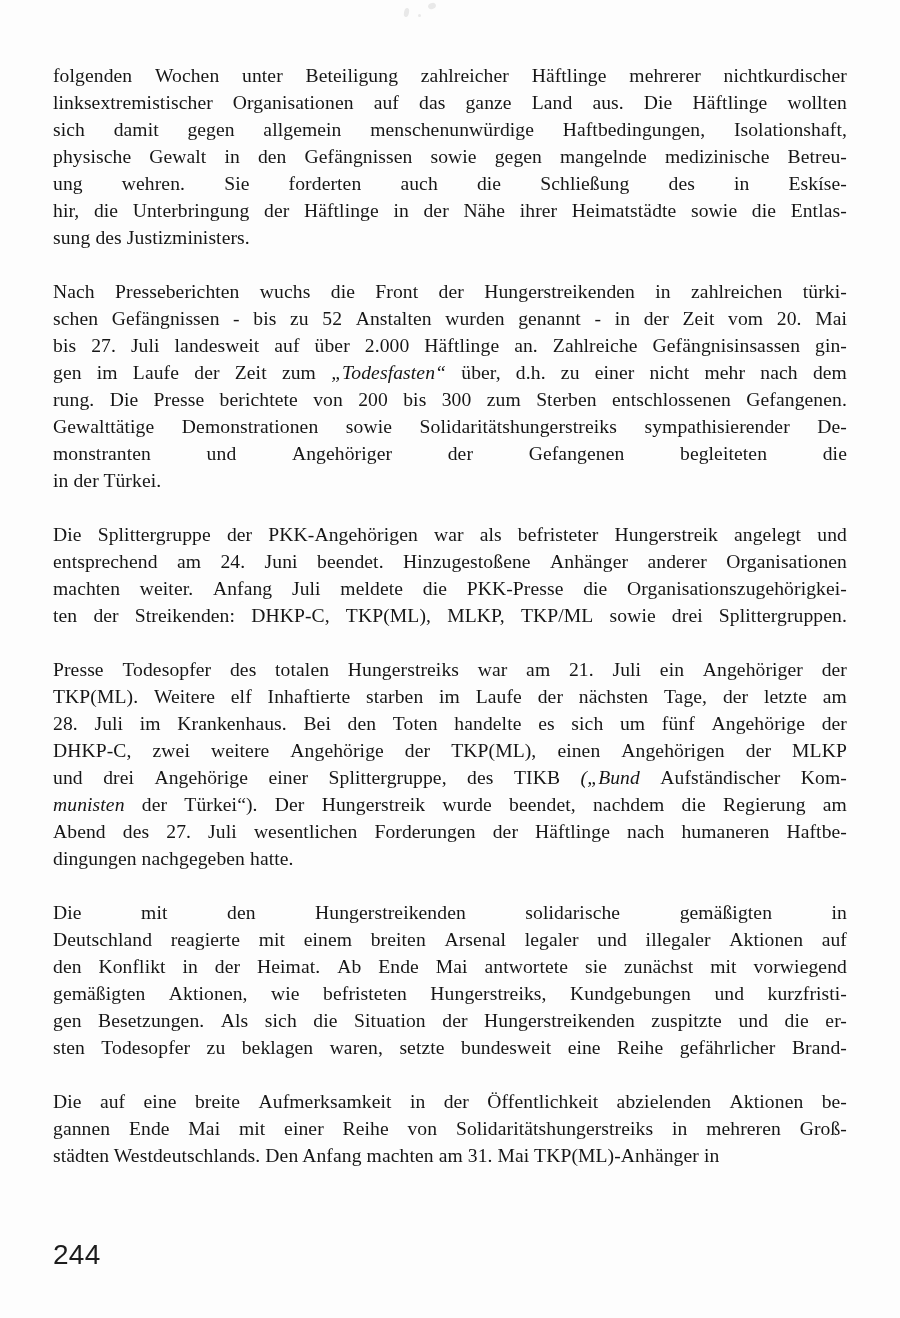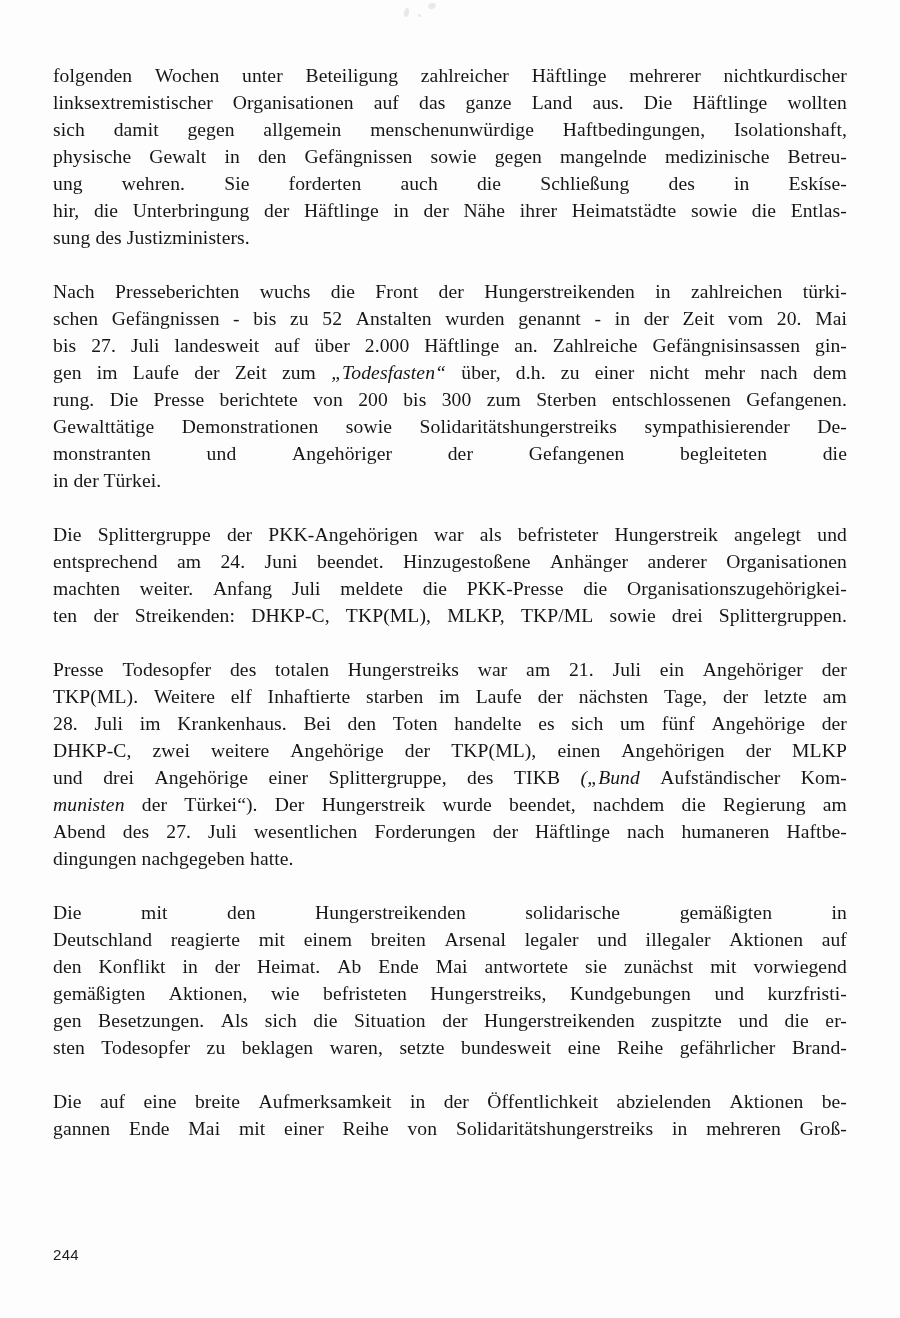--- a/index.html
+++ b/index.html
@@ -62,21 +62,21 @@
   }
   .line.just > .w {
     white-space: pre;
   }
 
   .folio {
     position: absolute;
     left: 53px;
     top: 1242px;
     font-family: "Liberation Sans", "DejaVu Sans", sans-serif;
-    font-size: 15px;
+    font-size: 28px;
     line-height: 26px;
     color: #1d1d1d;
     letter-spacing: 0.3px;
   }
 </style>
 </head>
 <body>
 
 <div class="page">
 
@@ -495,18 +495,19 @@
           <span class="w">Mai</span>
           <span class="w">mit</span>
           <span class="w">einer</span>
           <span class="w">Reihe</span>
           <span class="w">von</span>
           <span class="w">Solidaritätshungerstreiks</span>
           <span class="w">in</span>
           <span class="w">mehreren</span>
           <span class="w">Groß-</span>
         </span>
+        <span class="line">städten Westdeutschlands. Den Anfang machten am 31. Mai TKP(ML)-Anhänger in</span>
       </p>
     </div>
 
   <div class="folio">244</div>
 
 </div>
 
 </body></html>

